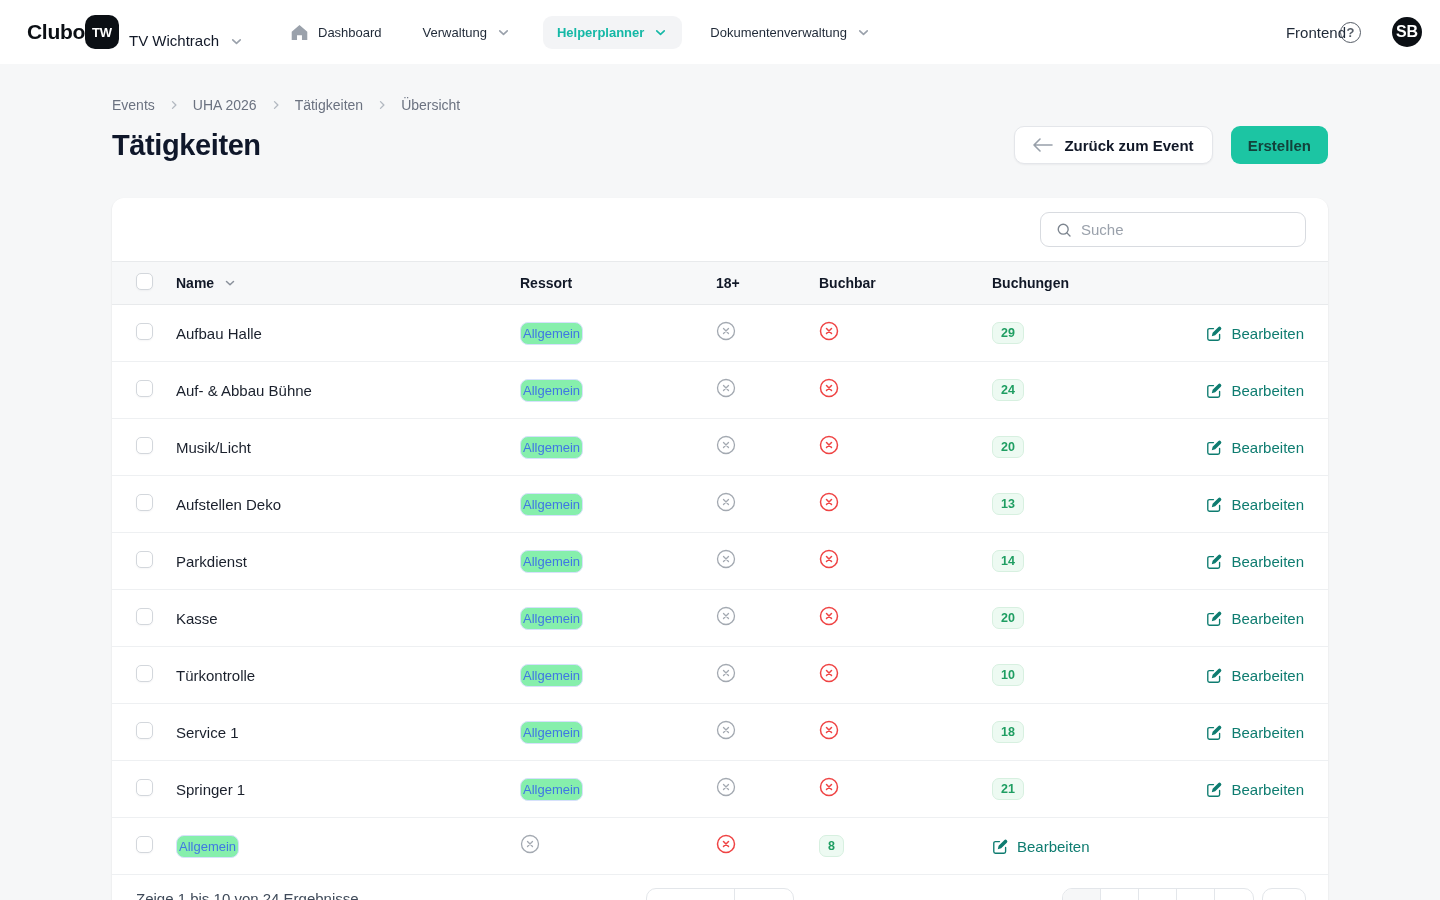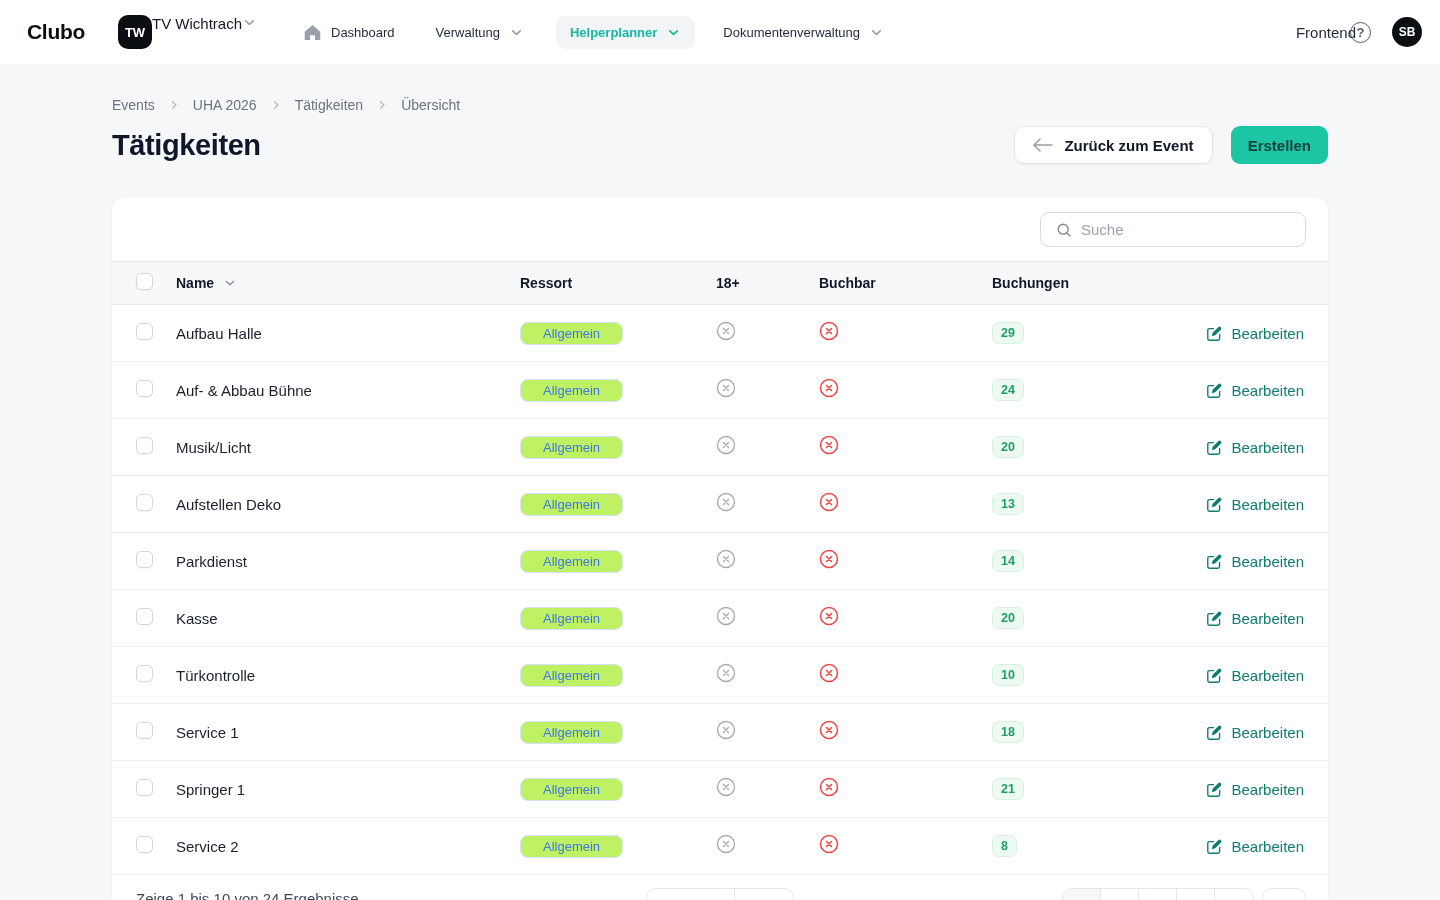--- a/index.html
+++ b/index.html
@@ -7,22 +7,22 @@
   body {
     font-family:"Liberation Sans","DejaVu Sans",sans-serif;
     background:#f6f7f8; color:#1f2937;
   }
 
   
   .nav {
     height:64px; background:#ffffff; display:flex; align-items:center;
     padding:0 18px 0 27px; white-space:nowrap;
   }
-  .brand { font-size:21px; font-weight:800; color:#0b0f14; letter-spacing:-0.3px; margin-right:33px; cursor:pointer; }
-  .ws { display:flex; align-items:flex-start; margin-right:46px; cursor:pointer; }
+  .brand { font-size:21px; font-weight:800; color:#0b0f14; letter-spacing:-0.3px; cursor:pointer; }
+  .ws { display:flex; align-items:flex-end; gap:10px; margin-right:46px; cursor:pointer; }
   .ws-avatar {
     width:34px; height:34px; border-radius:10px; background:#0b0f14; color:#fff;
     display:flex; align-items:center; justify-content:center; font-size:13px; font-weight:700;
   }
   .ws-label { font-size:15px; font-weight:500; color:#111827; }
   .nav-item { display:flex; align-items:center; gap:9px; font-size:13px; font-weight:500; color:#1f2937; cursor:pointer; }
   .gap-a { margin-right:41px; } .gap-b { margin-right:32px; } .gap-c { margin-right:28px; }
   .nav-pill { background:#f3f4f6; border-radius:9px; padding:9px 14px; color:#14b8a6; font-weight:600; }
   .chev { color:#9aa1ab; display:flex; }
   .nav-pill .chev { color:#14b8a6; }
@@ -35,21 +35,21 @@
   }
   .nav-search input { border:none; outline:none; font-size:15px; width:100%; color:#111827; background:transparent; font-family:inherit; }
   .nav-search input::placeholder { color:#9aa1ab; }
   .help-circle {
     width:21px; height:21px; border:1.8px solid #555c66; border-radius:50%;
     display:flex; align-items:center; justify-content:center;
     font-size:13px; font-weight:700; color:#555c66; margin-right:21px; cursor:pointer;
   }
   .user-avatar {
     width:30px; height:30px; border-radius:50%; background:#0b0f14; color:#fff;
-    display:flex; align-items:center; justify-content:center; font-size:12px; font-weight:700; cursor:pointer;
+    display:flex; align-items:center; justify-content:center; font-size:16px; font-weight:700; cursor:pointer;margin-left:10px;
   }
 
   
   .container { width:1216px; margin:0 auto; }
   .breadcrumb { margin-top:33px; display:flex; align-items:center; gap:13px; font-size:14px; color:#6b7280; }
   .breadcrumb .crumb { cursor:pointer; }
   .crumb-sep { color:#b3b9c1; display:flex; }
   .title-row { margin-top:13px; display:flex; align-items:center; justify-content:space-between; }
   .page-title { font-size:29px; font-weight:800; color:#0f172a; letter-spacing:-0.4px; }
   .title-actions { display:flex; align-items:center; gap:18px; }
@@ -89,21 +89,21 @@
   .th-name .chev { color:#8a919b; }
   .tr { height:57px; border-bottom:1px solid #eef0f2; }
   .tr:last-child { border-bottom:1px solid #eef0f2; }
   .td-name { font-size:15px; color:#1a202c; }
   .checkbox {
     width:17px; height:17px; border:1px solid #d3d7dc; border-radius:5px; background:#fff;
     display:inline-block; box-shadow:0 1px 2px rgba(16,24,40,.04); cursor:pointer;
   }
   .badge-blue {
     display:inline-block; font-size:13px; font-weight:500; color:#4077e3;
-    background:#bef264; border:1px solid #d6e1fb; border-radius:8px; padding:3px 22px;
+    background:#86efac; border:1px solid #d6e1fb; border-radius:8px; padding:3px 2px;
   }
   .badge-green {
     display:inline-block; font-size:12.5px; font-weight:700; color:#1f9e62;
     background:#edfaf2; border:1px solid #d7f0e0; border-radius:7px; padding:3px 8px;
   }
   .circle-x { display:inline-flex; }
   .circle-x.gray { color:#a3a9b1; }
   .circle-x.red  { color:#ef4444; }
   .edit-link { display:flex; align-items:center; gap:8px; color:#0e7c70; font-size:15px; font-weight:500; cursor:pointer; text-decoration:none; }
 
@@ -556,21 +556,20 @@
                   <path fill="none" stroke="currentColor" stroke-width="1.6" stroke-linecap="round" d="M16 11.2V16a1.9 1.9 0 0 1-1.9 1.9H4A1.9 1.9 0 0 1 2.1 16V6.1A1.9 1.9 0 0 1 4 4.2h4.8"></path>
                 </svg>
         </span>
         <span>Bearbeiten</span>
       </a>
     </div>
   </div>
 
   <div class="grid-row tr">
     <div><span class="checkbox"></span></div>
-    <div class="td-name">Service 2</div>
     <div><span class="badge-blue">Allgemein</span></div>
     <div>
       <span class="circle-x gray">
         <svg width="20" height="20" viewBox="0 0 20 20" fill="none" stroke="currentColor" stroke-width="1.3" stroke-linecap="round">
                 <circle cx="10" cy="10" r="8.5"></circle>
                 <path d="M7.5 7.5l5 5M12.5 7.5l-5 5"></path>
               </svg>
       </span>
     </div>
     <div>

